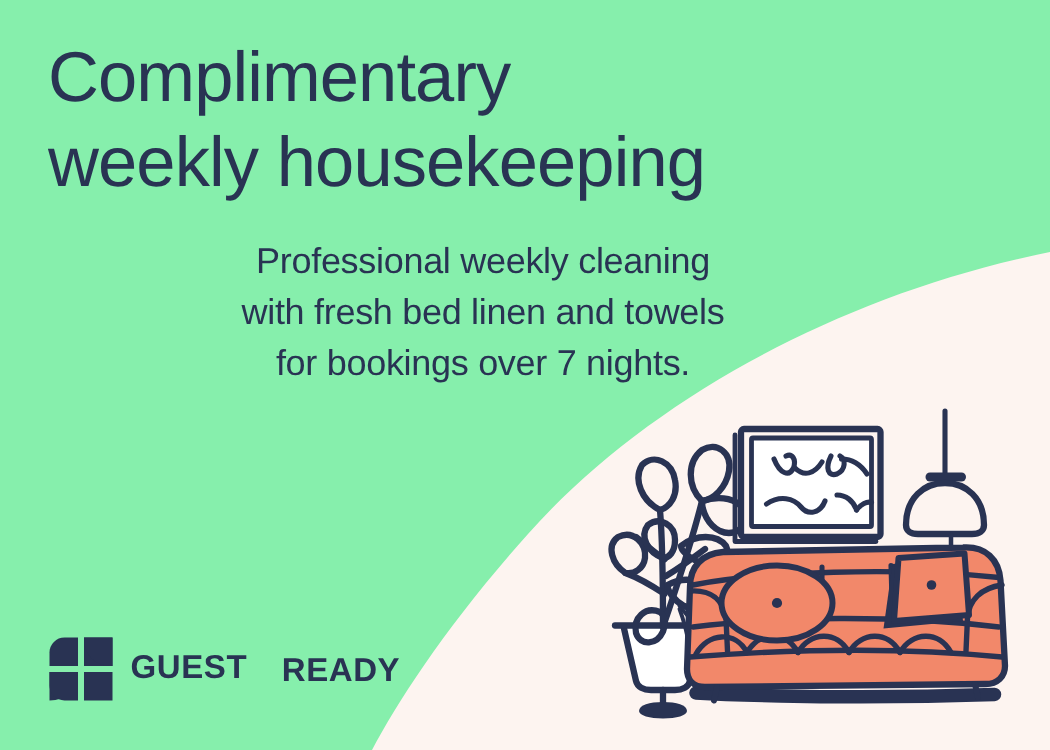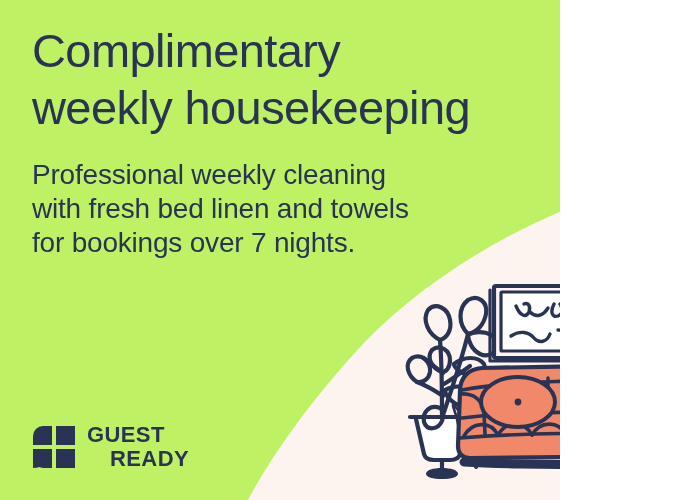--- a/index.html
+++ b/index.html
@@ -8,23 +8,23 @@
   }
   body {
     width: 700px;
     height: 500px;
     overflow: hidden;
     font-family: "Liberation Sans", sans-serif;
   }
 
   #banner {
     position: relative;
-    width: 560px;
+    width: 700px;
     height: 500px;
-    background: #bef264;
+    background: #86efac;
     overflow: hidden;
   }
 
   
   .cream-sweep {
     position: absolute;
     left: 0;
     top: 0;
     width: 700px;
     height: 500px;
@@ -43,44 +43,45 @@
     color: #293353;
     font-size: 47px;
     line-height: 57px;
     font-weight: 400;
     letter-spacing: -0.6px;
     white-space: pre-line;
   }
   .subcopy {
     margin: 22px 0 0 0;
     color: #293353;
-    font-size: 28px;
+    font-size: 24px;
     line-height: 34px;
     font-weight: 400;
     letter-spacing: -0.2px;
     white-space: pre-line;
+    text-align: center;
   }
 
   
   .logo-lockup {
     position: absolute;
     left: 32px;
     top: 424px;
     display: flex;
     align-items: center;
     gap: 11px;
   }
   .logo-mark {
     width: 44px;
     height: 44px;
     display: block;
   }
   .logo-wordmark {
     display: flex;
-    flex-direction: column;
+    flex-direction: row;
     justify-content: center;
   }
   .logo-word {
     color: #293353;
     font-size: 22px;
     line-height: 22px;
     font-weight: 700;
     letter-spacing: 0.4px;
   }
   .logo-word.second {

